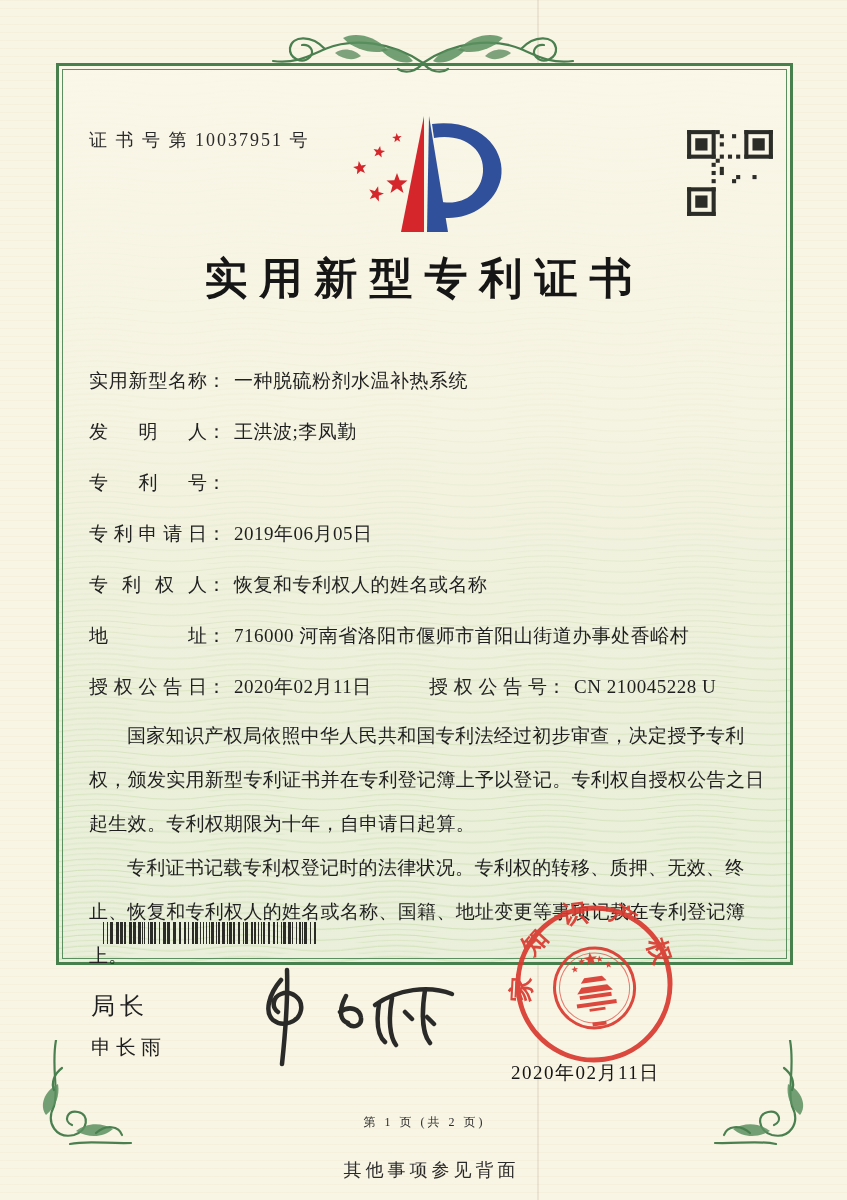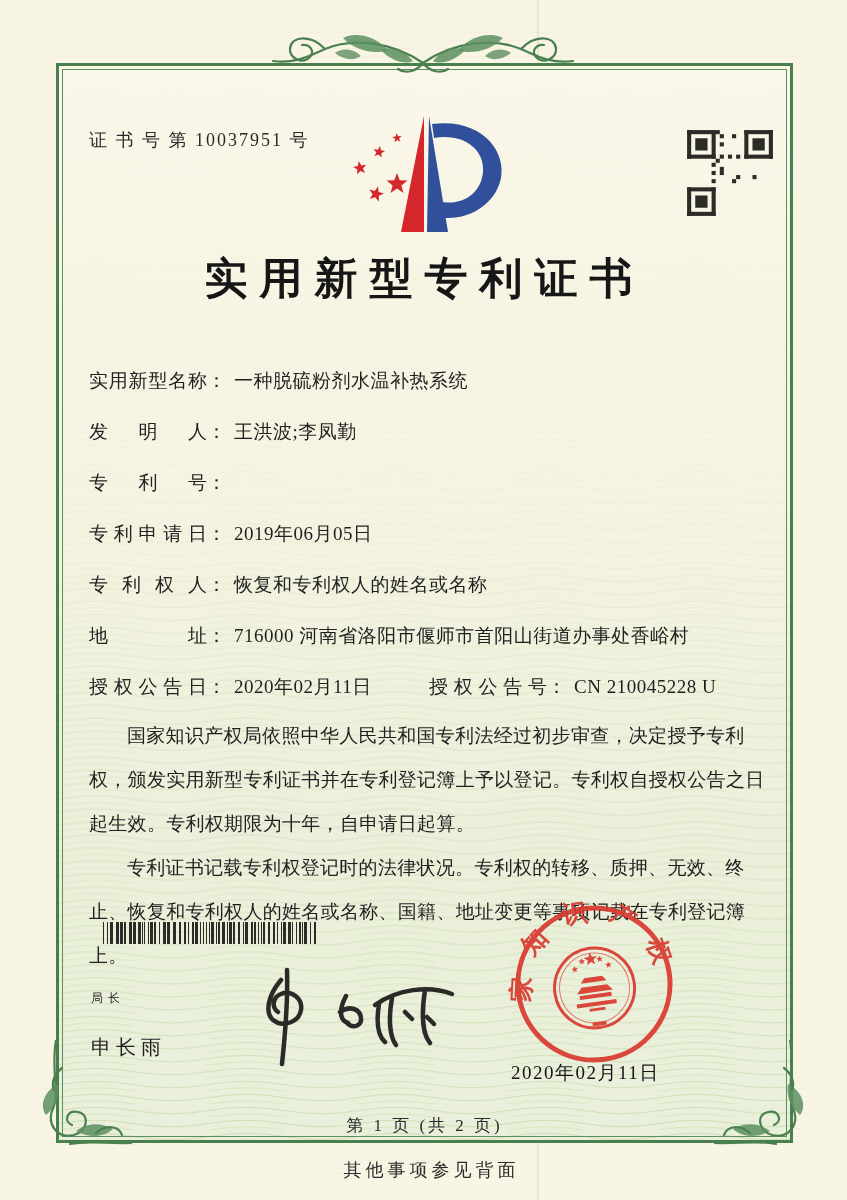--- a/index.html
+++ b/index.html
@@ -8,21 +8,21 @@
     background:#f9f5e4;overflow:hidden;
     font-family:"Liberation Serif","DejaVu Serif",serif;color:#1f1f1f;
   }
   .page::before{ 
     content:"";position:absolute;inset:0;z-index:0;pointer-events:none;
     background:repeating-linear-gradient(to bottom,rgba(205,198,165,.10) 0 1px,rgba(0,0,0,0) 1px 8px);
   }
   .crease{position:absolute;left:537px;top:0;width:2px;height:1200px;background:rgba(180,170,140,.22);z-index:1;}
   
   .frame{
-    position:absolute;left:56px;top:63px;width:737px;height:1080px;
+    position:absolute;left:56px;top:63px;width:737px;height:902px;
     border:3px solid #47804c;box-sizing:border-box;z-index:2;
   }
   .frame-inner-line{position:absolute;inset:3px;border:1px solid #5b8f5f;pointer-events:none;}
   .bg-svg{position:absolute;inset:0;width:100%;height:100%;}
   .content{position:absolute;inset:0;z-index:3;}
   
   .cert-no{position:absolute;left:30px;top:62px;font-size:18px;letter-spacing:2px;color:#2a2a2a;}
   .logo{position:absolute;left:272px;top:44px;width:200px;height:128px;}
   .qr{position:absolute;left:624px;top:60px;width:94px;height:94px;}
   .title{
@@ -35,26 +35,26 @@
   .flabel{flex:0 0 118px;text-align:justify;text-align-last:justify;color:#222;}
   .colon{flex:0 0 auto;margin-right:8px;}
   .fvalue{letter-spacing:.5px;}
   .pair{display:flex;}
   .pair-first{width:340px;flex:0 0 340px;}
   
   .legal{position:absolute;left:30px;top:648px;width:680px;font-size:19px;line-height:44px;}
   .legal p{margin:0;text-indent:2em;letter-spacing:.3px;}
   
   .barcode{position:absolute;left:44px;top:856px;width:217px;height:22px;}
-  .officer-title{position:absolute;left:32px;top:924px;font-size:12px;letter-spacing:5px;}
+  .officer-title{position:absolute;left:32px;top:924px;font-size:24px;letter-spacing:5px;}
   .officer-name{position:absolute;left:32px;top:968px;font-size:20px;letter-spacing:5px;}
   .signature{position:absolute;left:170px;top:894px;width:230px;height:115px;}
   .seal{position:absolute;left:438px;top:830px;width:195px;height:180px;}
   .seal-date{position:absolute;left:452px;top:994px;width:190px;font-size:19px;letter-spacing:1.5px;color:#151515;}
-  .page-number{position:absolute;left:0;top:1048px;width:100%;text-align:center;font-size:17px;letter-spacing:3px;color:#2a2a2a;}
+  .page-number{position:absolute;left:0;top:1048px;width:100%;text-align:center;font-size:12px;letter-spacing:3px;color:#2a2a2a;}
   .footer-note{position:absolute;left:8px;top:1158px;width:100%;text-align:center;font-size:18px;letter-spacing:4px;color:#2a2a2a;z-index:3;}
   
   .orn-top{position:absolute;left:253px;top:22px;width:340px;height:70px;z-index:4;}
   .orn-bl{position:absolute;left:36px;top:1040px;width:110px;height:115px;z-index:4;}
   .orn-br{position:absolute;left:700px;top:1040px;width:110px;height:115px;z-index:4;}
 </style>
 </head>
 <body>
 
 <div class="page">

